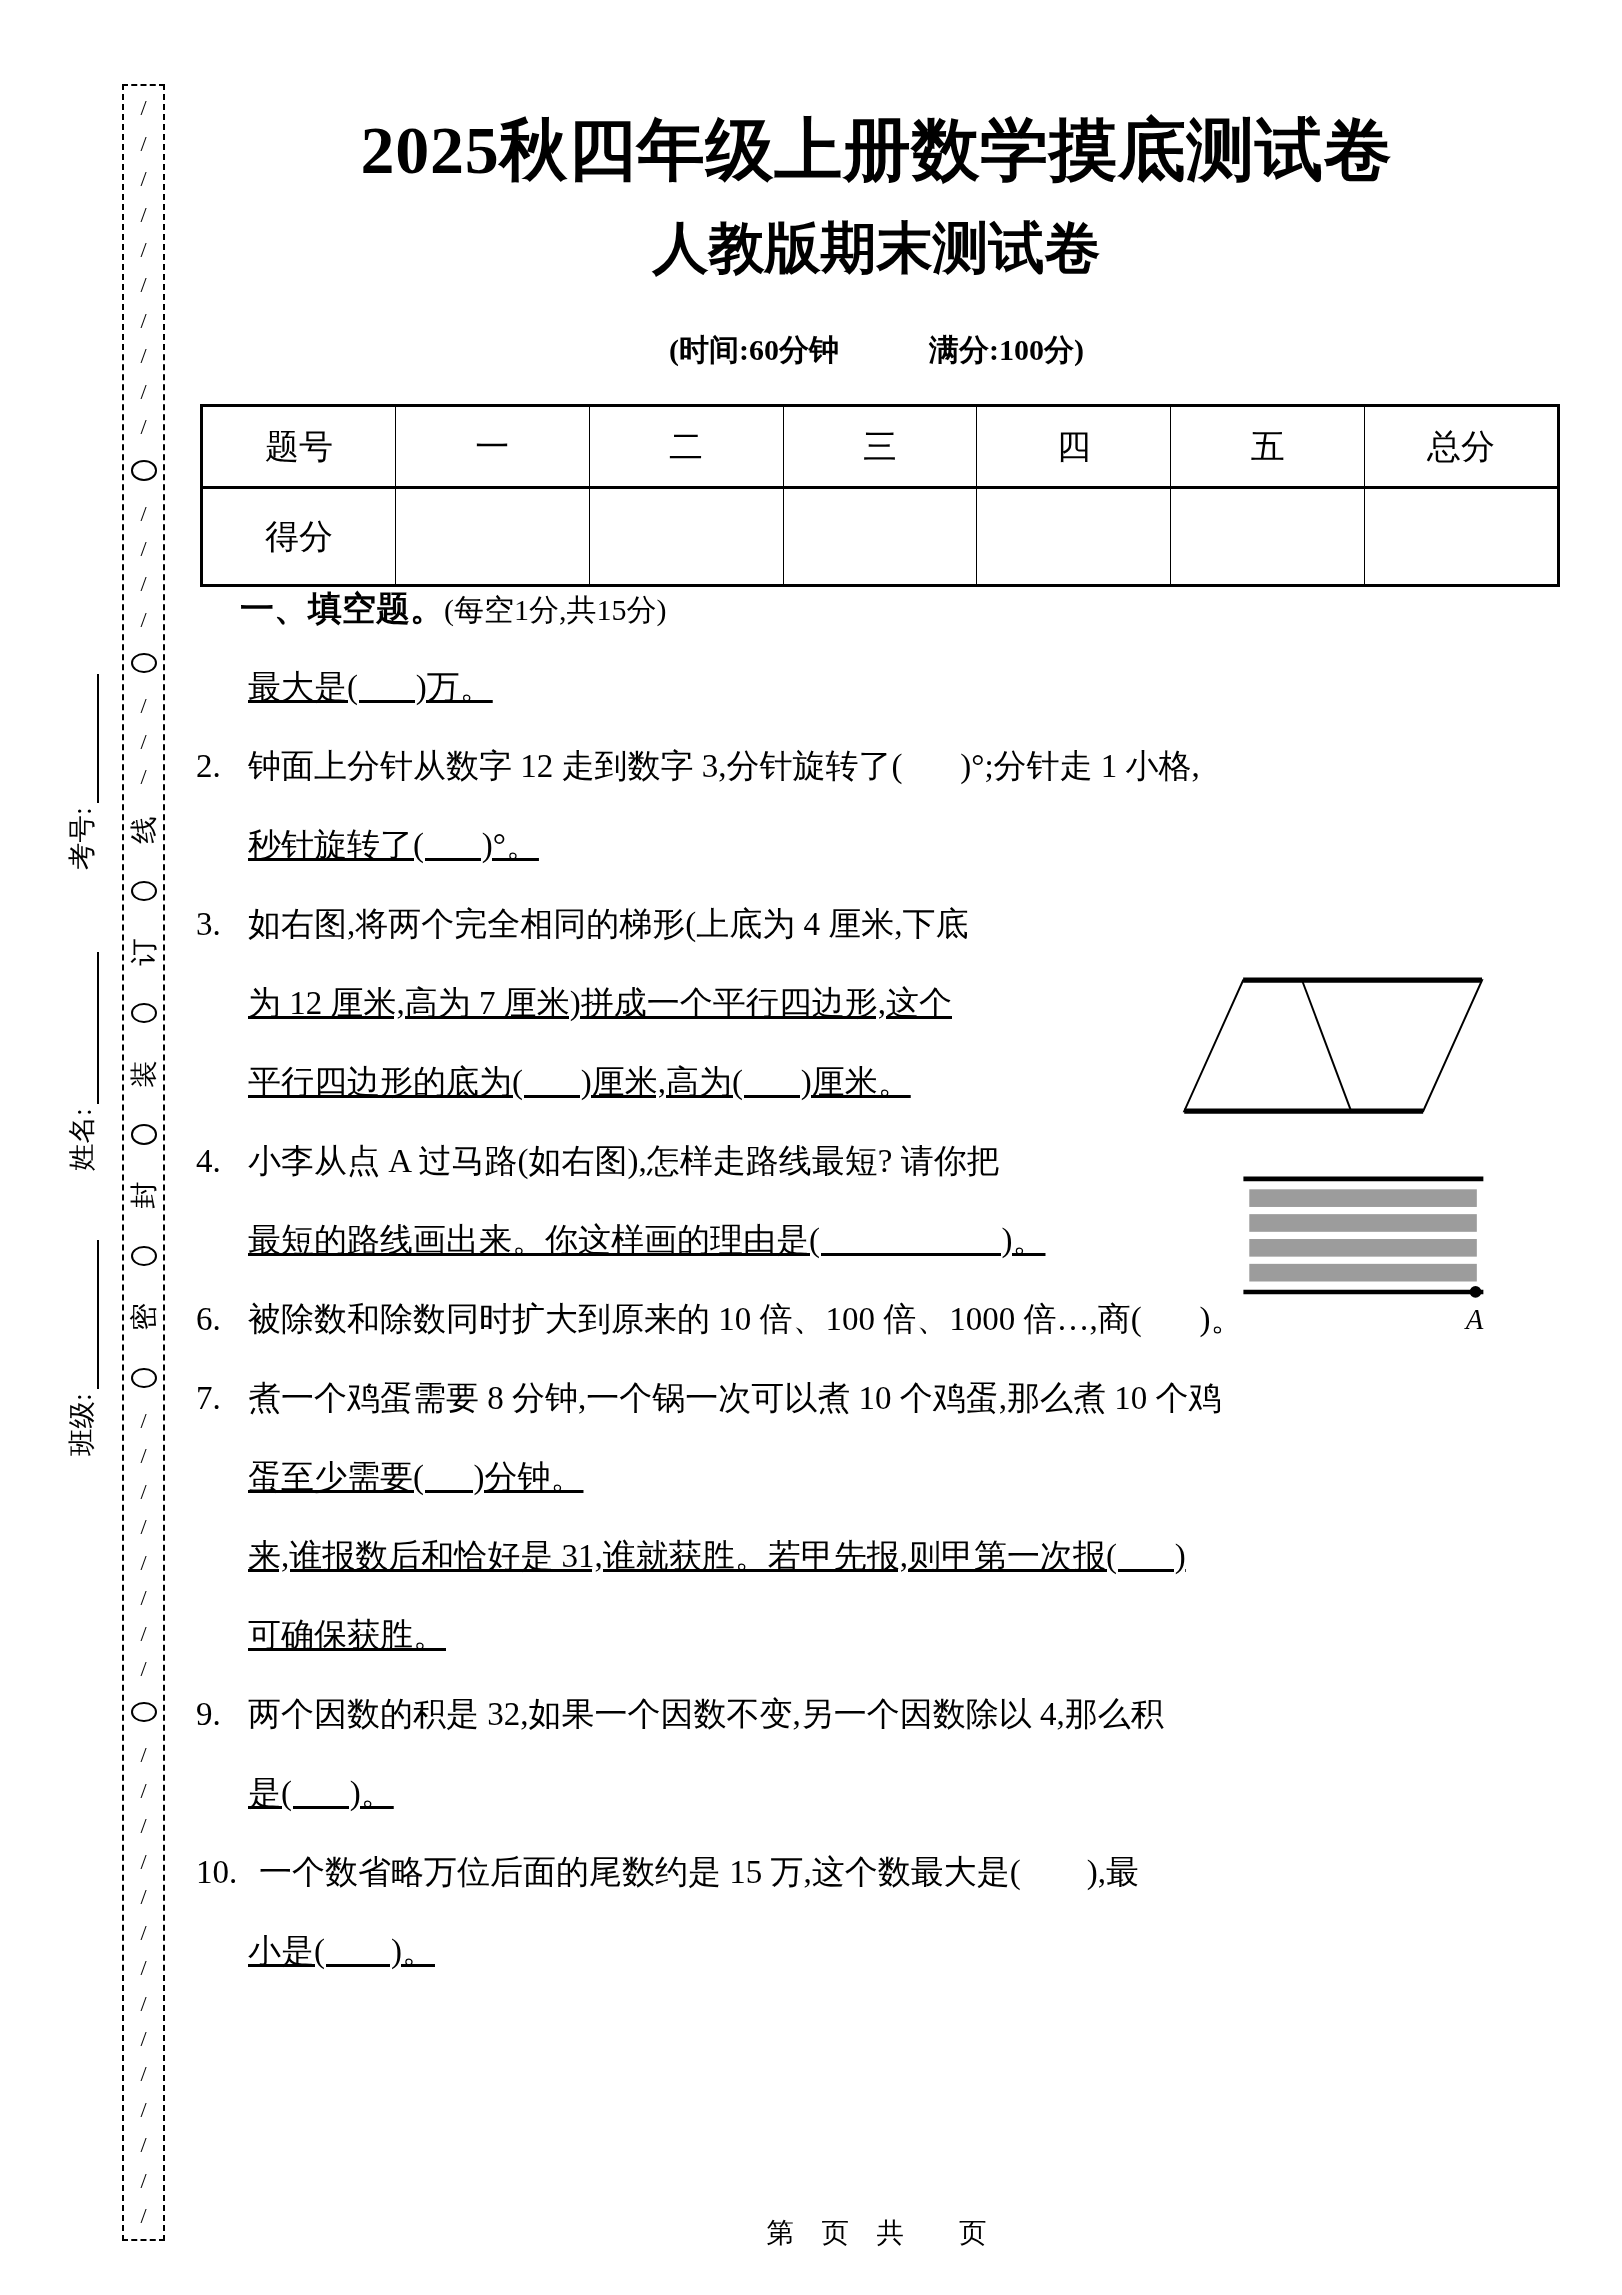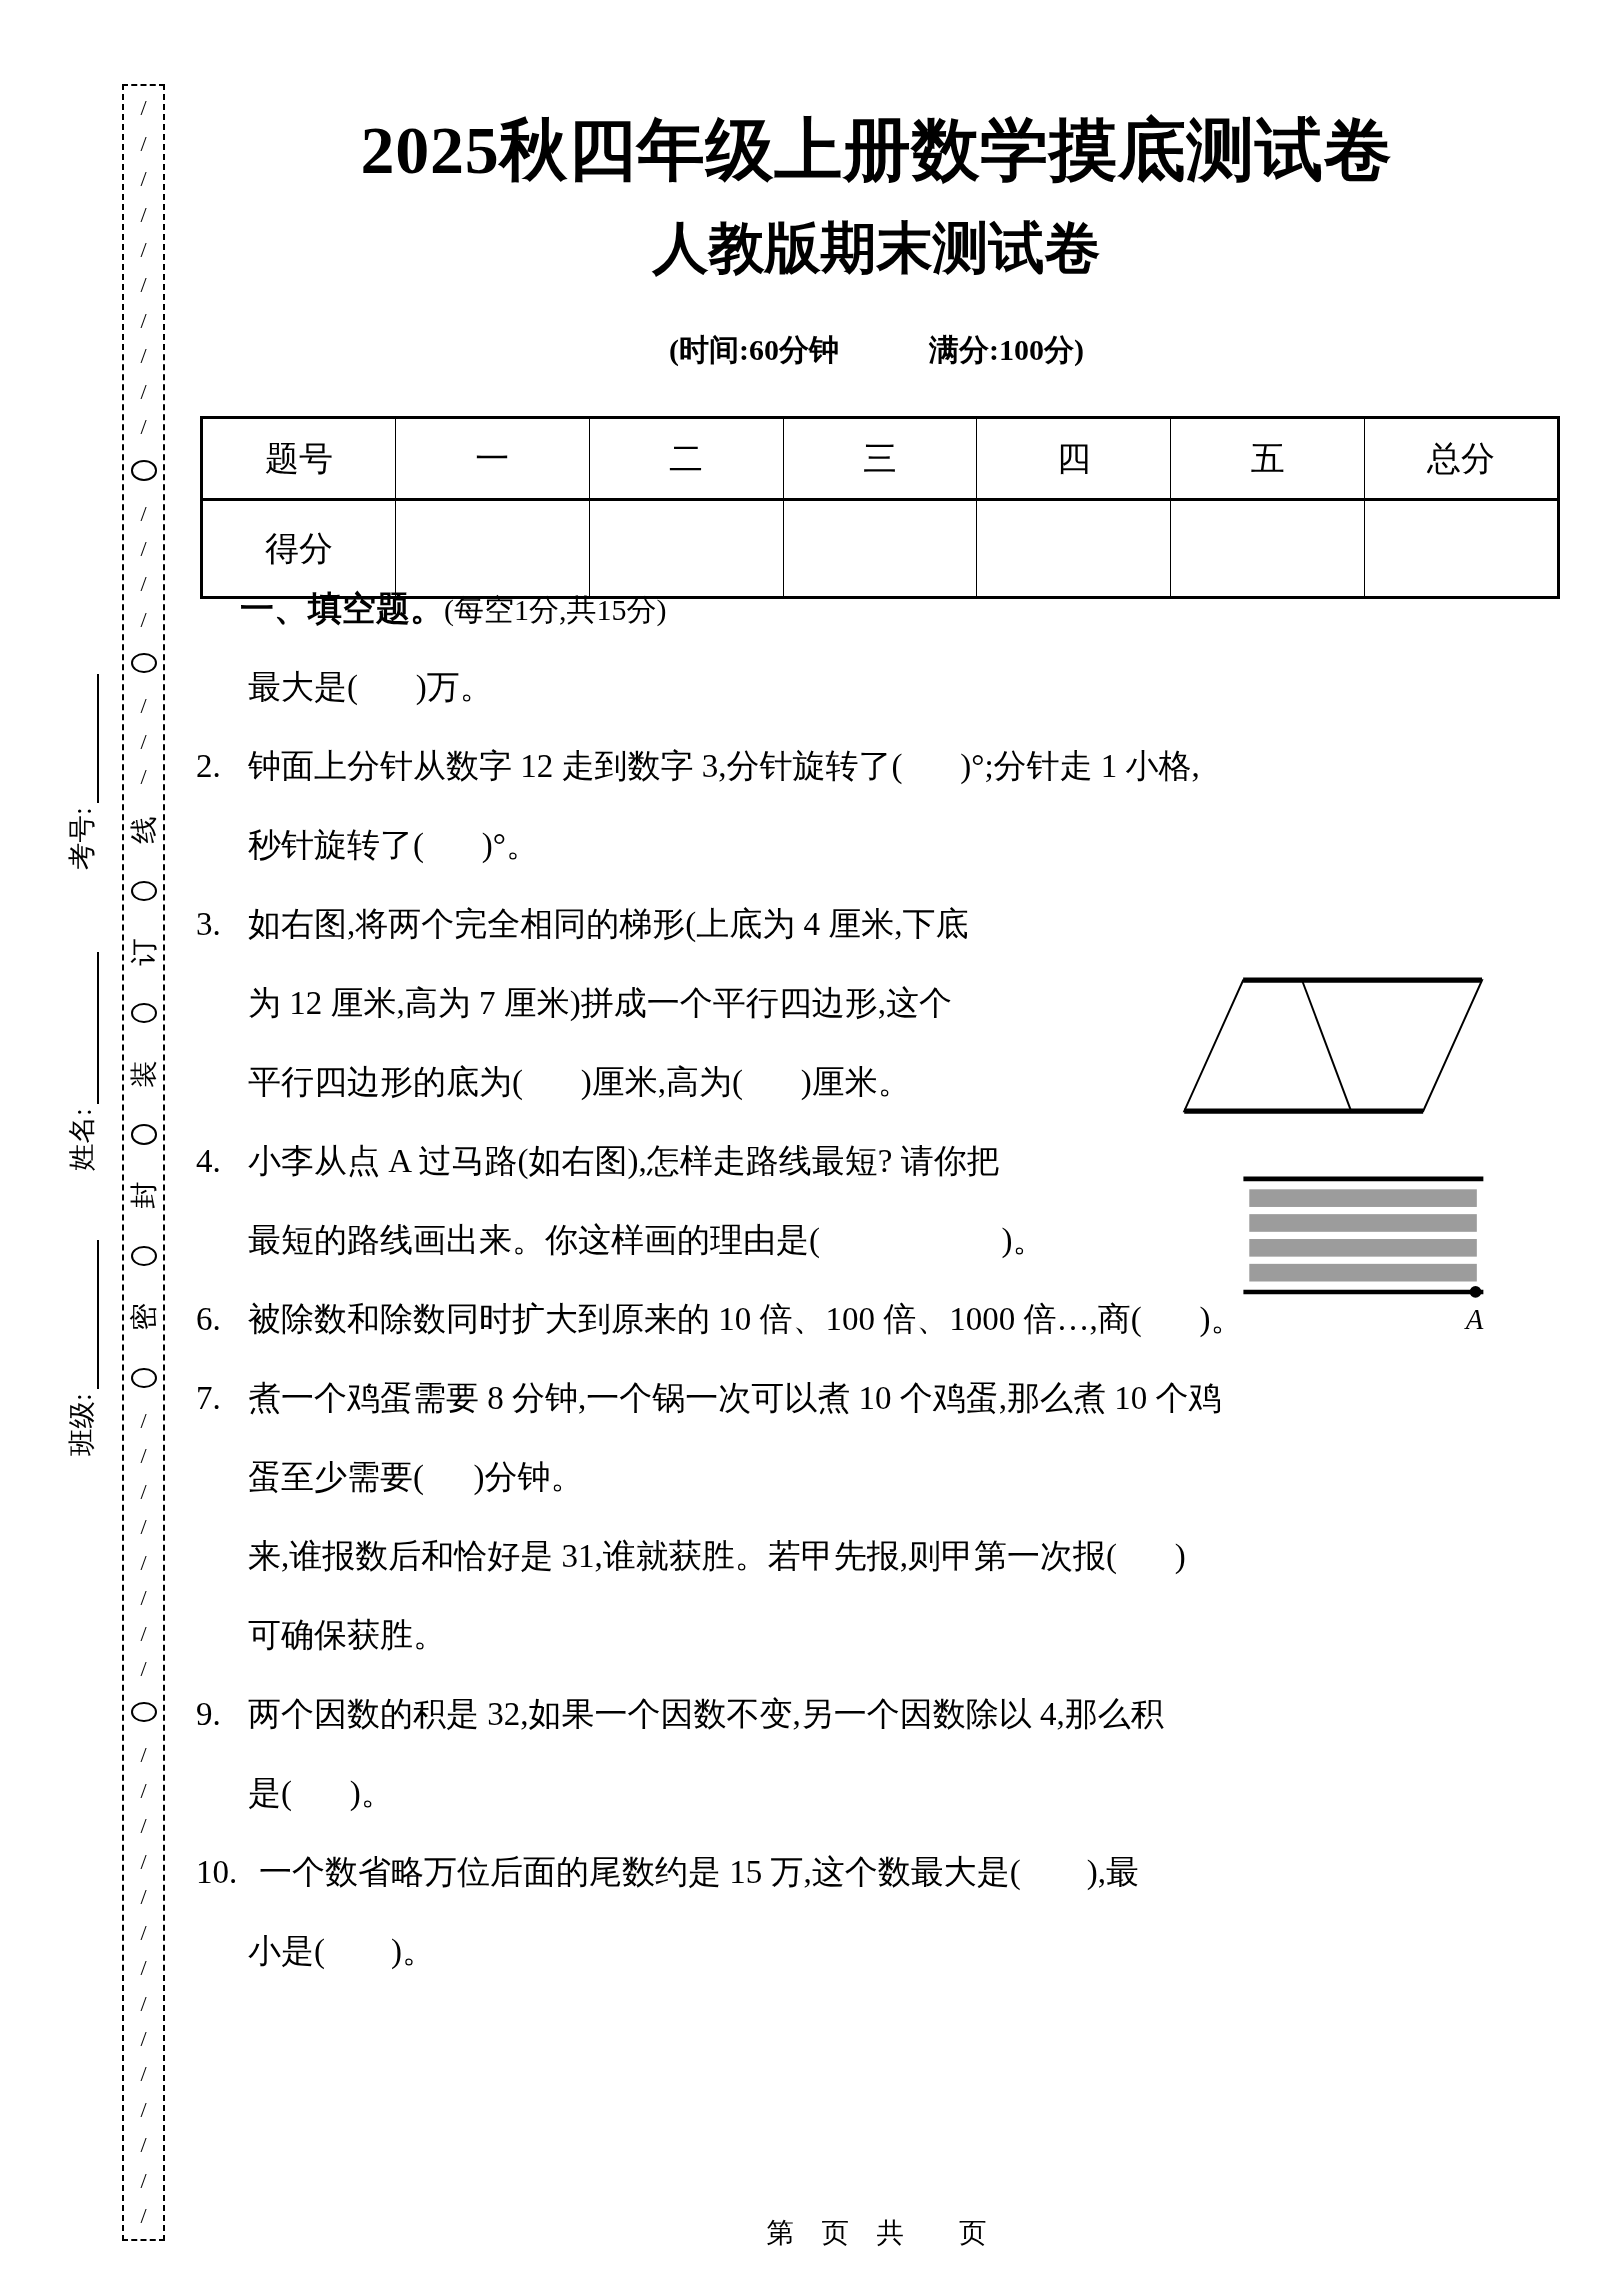--- a/index.html
+++ b/index.html
@@ -31,32 +31,32 @@
   .f2{left:65px; top:1240px; height:216px;}
   .f2 .inner{width:216px; transform:rotate(-90deg) translateX(-216px);}
   
   .title1{position:absolute; top:105px; left:170px; width:1413px; text-align:center;
           font-size:68px; font-weight:bold; letter-spacing:0.7px; white-space:pre;}
   .title2{position:absolute; top:211px; left:170px; width:1413px; text-align:center;
           font-size:56px; font-weight:bold; white-space:pre;}
   .meta{position:absolute; top:330px; left:170px; width:1413px; text-align:center;
         font-size:30px; font-weight:bold; white-space:pre;}
   
-  .score-table{position:absolute; top:416px; left:200px; width:1360px;
+  .score-table{position:absolute; top:404px; left:200px; width:1360px;
                border-collapse:collapse; table-layout:fixed; border:3.9px solid #000;}
   .score-table td{border:1.3px solid #000; text-align:center; font-size:34px; padding:0;}
   .score-table tr.hdr td{height:79px; border-bottom:3.3px solid #000;}
   .score-table tr.scr td{height:95px;}
   
   .content{position:absolute; left:196px; top:569px; width:1381px;}
   .line{height:79px; line-height:79px; font-size:33px; white-space:pre;}
   .h-bold{font-weight:bold; font-size:34px;margin-left:44px;}
   .h-note{font-size:30px;}
   .qnum{display:inline-block; min-width:52px; white-space:pre;}
-  .cont{padding-left:52px;}
+  .cont{padding-left:52px;text-decoration:underline;}
   .num10 .qnum{min-width:63px;}
   
   .fig-trap{position:absolute; left:1171px; top:975px;}
   .fig-road{position:absolute; left:1240px; top:1171px;}
   
   .footer{position:absolute; top:2215px; left:170px; width:1413px; text-align:center;
           font-size:27.5px; white-space:pre;}
 </style>
 </head>
 <body>

